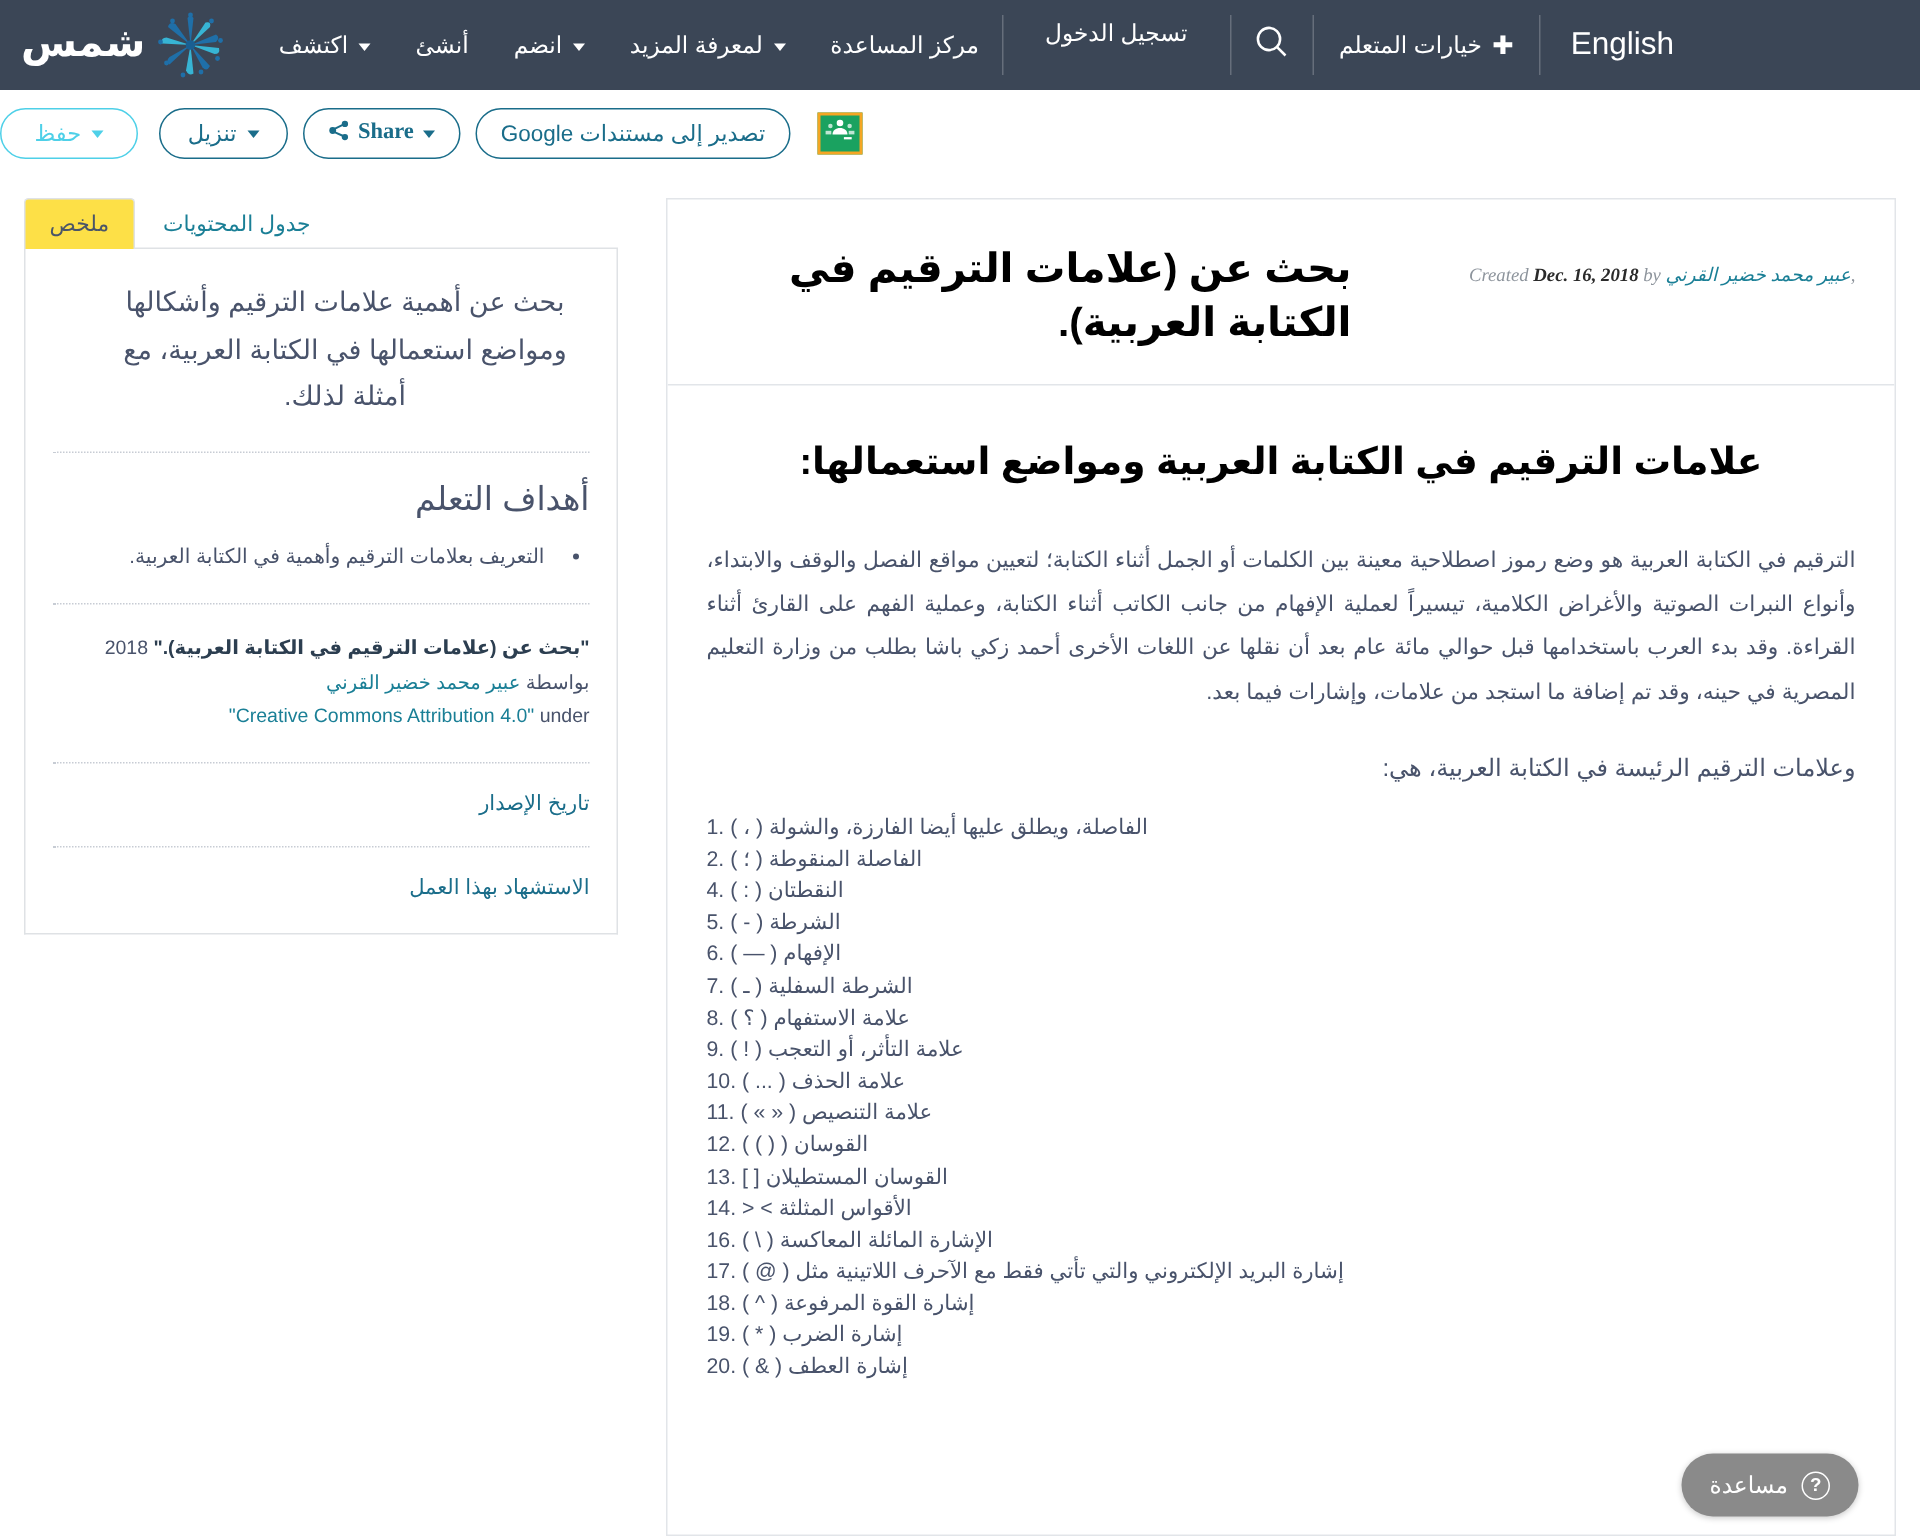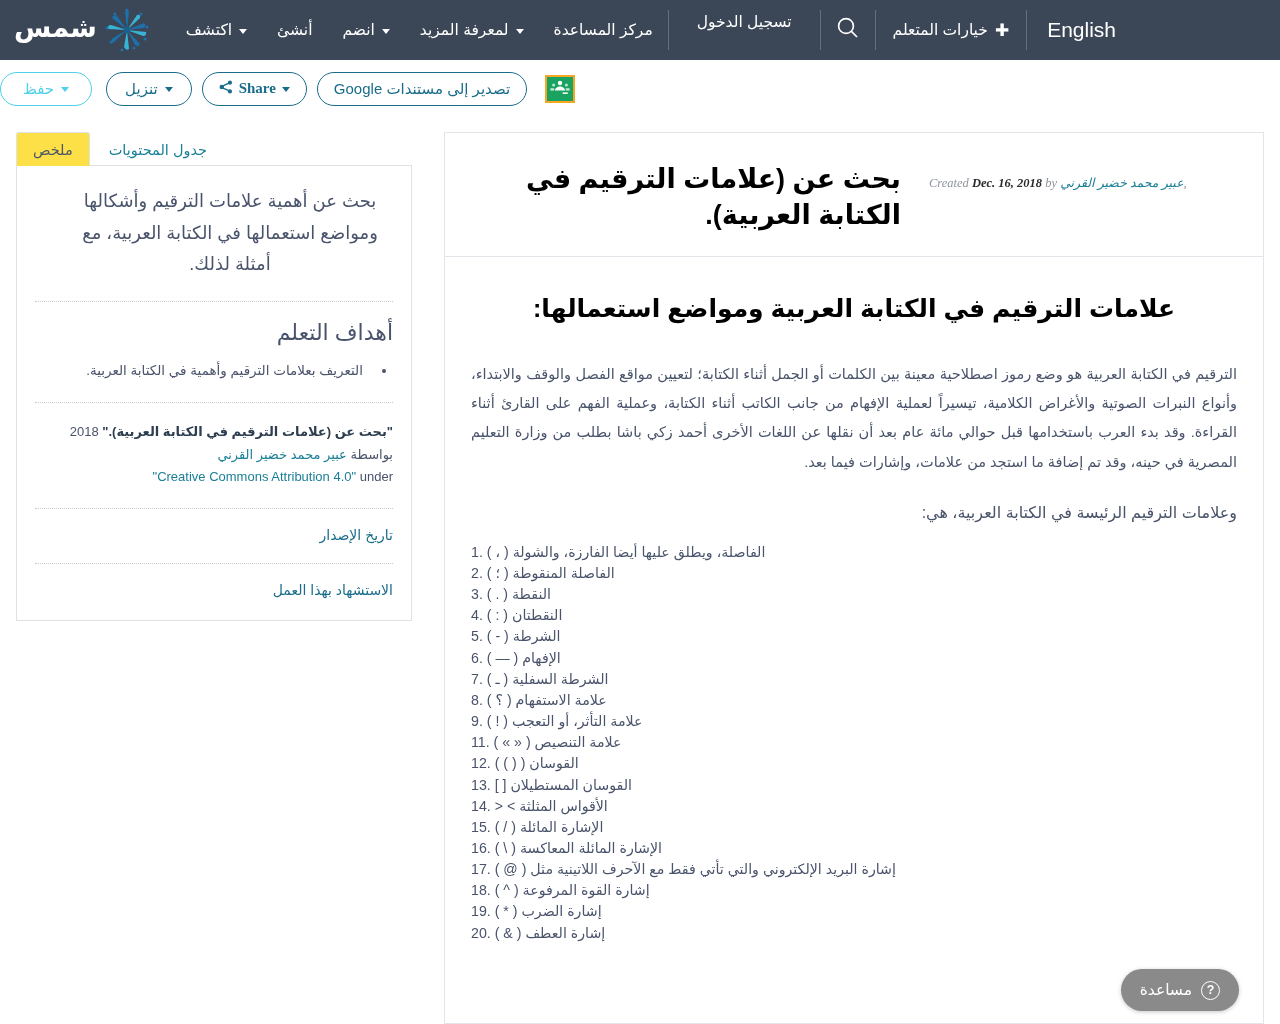--- a/index.html
+++ b/index.html
@@ -239,21 +239,21 @@
     background: #fff;
     min-width: 0;
     height: 100%;
     overflow: hidden;
     position: relative;
   }
   .doc-head {
     display: flex;
     flex-direction: row-reverse;
     align-items: flex-start;
-    justify-content: flex-start;
+    justify-content: space-between;
     padding: 28px 26px 22px 26px;
     border-bottom: 1px solid #e2e5e9;
     gap: 28px;
   }
   .doc-title {
     font-size: 27px;
     font-weight: 700;
     color: #000;
     line-height: 1.35;
     text-align: right;
@@ -532,32 +532,31 @@
       </div>
     </div>
 
     <div class="doc-body">
       <h2 class="sec-title">علامات الترقيم في الكتابة العربية ومواضع استعمالها:</h2>
       <p class="para">الترقيم في الكتابة العربية هو وضع رموز اصطلاحية معينة بين الكلمات أو الجمل أثناء الكتابة؛ لتعيين مواقع الفصل والوقف والابتداء، وأنواع النبرات الصوتية والأغراض الكلامية، تيسيراً لعملية الإفهام من جانب الكاتب أثناء الكتابة، وعملية الفهم على القارئ أثناء القراءة. وقد بدء العرب باستخدامها قبل حوالي مائة عام بعد أن نقلها عن اللغات الأخرى أحمد زكي باشا بطلب من وزارة التعليم المصرية في حينه، وقد تم إضافة ما استجد من علامات، وإشارات فيما بعد.</p>
       <p class="intro2">وعلامات الترقيم الرئيسة في الكتابة العربية، هي:</p>
       <ol class="num-list">
           <li><span>الفاصلة، ويطلق عليها أيضا الفارزة، والشولة ( ، ) </span><span class="n">1.</span></li>
           <li><span>الفاصلة المنقوطة ( ؛ ) </span><span class="n">2.</span></li>
-          <li><span>النقطة ( . ) </span><span class="n">3.</span></li>
           <li><span>النقطتان ( : ) </span><span class="n">4.</span></li>
           <li><span>الشرطة ( - ) </span><span class="n">5.</span></li>
           <li><span>الإفهام ( — ) </span><span class="n">6.</span></li>
           <li><span>الشرطة السفلية ( ـ ) </span><span class="n">7.</span></li>
           <li><span>علامة الاستفهام ( ؟ ) </span><span class="n">8.</span></li>
           <li><span>علامة التأثر، أو التعجب ( ! ) </span><span class="n">9.</span></li>
+          <li><span>علامة الحذف ( ... ) </span><span class="n">10.</span></li>
           <li><span>علامة التنصيص ( « » ) </span><span class="n">11.</span></li>
           <li><span>القوسان ( ( ) ) </span><span class="n">12.</span></li>
           <li><span>القوسان المستطيلان [ ] </span><span class="n">13.</span></li>
           <li><span>الأقواس المثلثة &gt; &lt; </span><span class="n">14.</span></li>
-          <li><span>الإشارة المائلة ( / ) </span><span class="n">15.</span></li>
           <li><span>الإشارة المائلة المعاكسة ( \ ) </span><span class="n">16.</span></li>
           <li><span>إشارة البريد الإلكتروني والتي تأتي فقط مع الآحرف اللاتينية مثل ( @ ) </span><span class="n">17.</span></li>
           <li><span>إشارة القوة المرفوعة ( ^ ) </span><span class="n">18.</span></li>
           <li><span>إشارة الضرب ( * ) </span><span class="n">19.</span></li>
           <li><span>إشارة العطف ( &amp; ) </span><span class="n">20.</span></li>
         </ol>
     </div>
 
     <div class="help-widget">
       <span>مساعدة</span>

